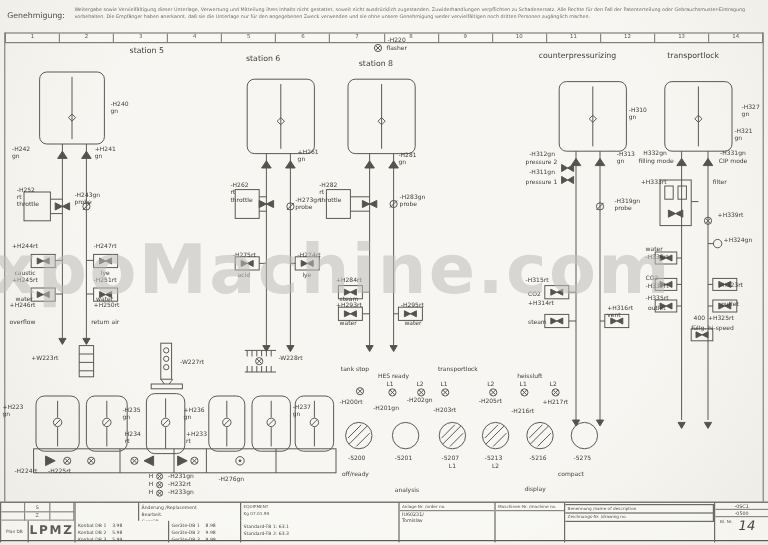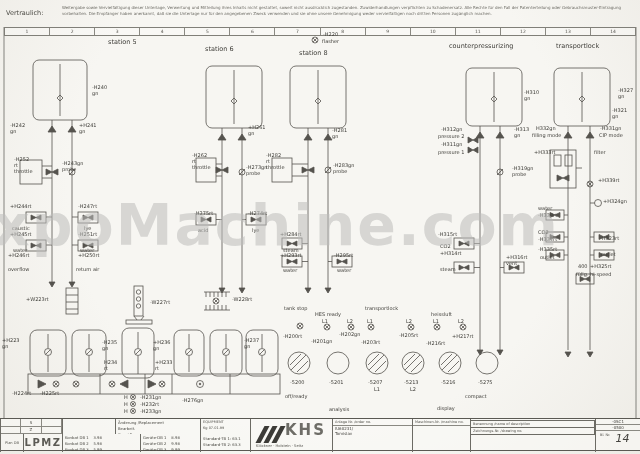--- a/index.html
+++ b/index.html
@@ -287,21 +287,21 @@
           <path d="M369,370 L384,355 M368,365 L379,354 M375,372 L386,361"></path>
         <circle cx="413" cy="363" r="11"></circle>
           <path d="M405,370 L420,355 M404,365 L415,354 M411,372 L422,361"></path>
         <circle cx="450" cy="363" r="11"></circle>
           <path d="M442,370 L457,355 M441,365 L452,354 M448,372 L459,361"></path>
         <circle cx="487" cy="363" r="11"></circle>
       </g>
     </g>
   </svg>
 
-  <div class="hdr-conf">Vertraulich:</div>
+  <div class="hdr-conf">Genehmigung:</div>
   <div class="hdr-notice">
     <span>Weitergabe sowie Vervielfältigung dieser Unterlage, Verwertung und Mitteilung ihres Inhalts nicht gestattet, soweit nicht ausdrücklich zugestanden. Zuwiderhandlungen verpflichten zu Schadenersatz. Alle Rechte für den Fall der Patenterteilung oder Gebrauchsmuster-Eintragung vorbehalten.</span>
     <span>Die Empfänger haben anerkannt, daß sie die Unterlage nur für den angegebenen Zweck verwenden und sie ohne unsere Genehmigung weder vervielfältigen noch dritten Personen zugänglich machen.</span>
   </div>
 
   <div class="ruler" id="ruler">
       <div class="rcell">1</div>
       <div class="rcell">2</div>
       <div class="rcell">3</div>
       <div class="rcell">4</div>
@@ -506,29 +506,20 @@
           <div class="tbrow">Geräte-DB 2    9.98</div>
           <div class="tbrow">Geräte-DB 3    9.99</div>
         </div>
     </div>
     <div class="tbc" style="left:200px;top:15px;width:50px;height:18px;padding:2px 2px;">
       <div>
           <div class="tbrow">Standard-TB 1: 63.1</div>
           <div class="tbrow">Standard-TB 2: 63.3</div>
         </div>
     </div>
-    <div class="tbc" style="left:250px;top:0;width:82px;height:33px;">
-      <div class="khswedges">
-          <i style="left:4px;"></i>
-          <i style="left:12px;"></i>
-          <i style="left:20px;"></i>
-        </div>
-      <div class="khstxt">KHS</div>
-      <div class="khssub">Klöckner · Holstein · Seitz</div>
-    </div>
     <div class="tbc" style="left:332px;top:0;width:80px;height:33px;">
       <div class="tbh" style="border-bottom:1px solid #8a8982;">Anlage Nr. /order no.</div>
       <div class="tbv">IU60231/</div>
       <div class="tbv">Tomislav</div>
     </div>
     <div class="tbc" style="left:412px;top:0;width:58px;height:33px;">
       <div class="tbh" style="border-bottom:1px solid #8a8982;">Maschinen-Nr. /machine no.</div>
     </div>
     <div class="tbc" style="left:470px;top:0;width:125px;height:33px;">
       <div class="tbh" style="border:1px solid #6c6b64;border-left:none;margin-top:1px;">Benennung /name of description</div>

